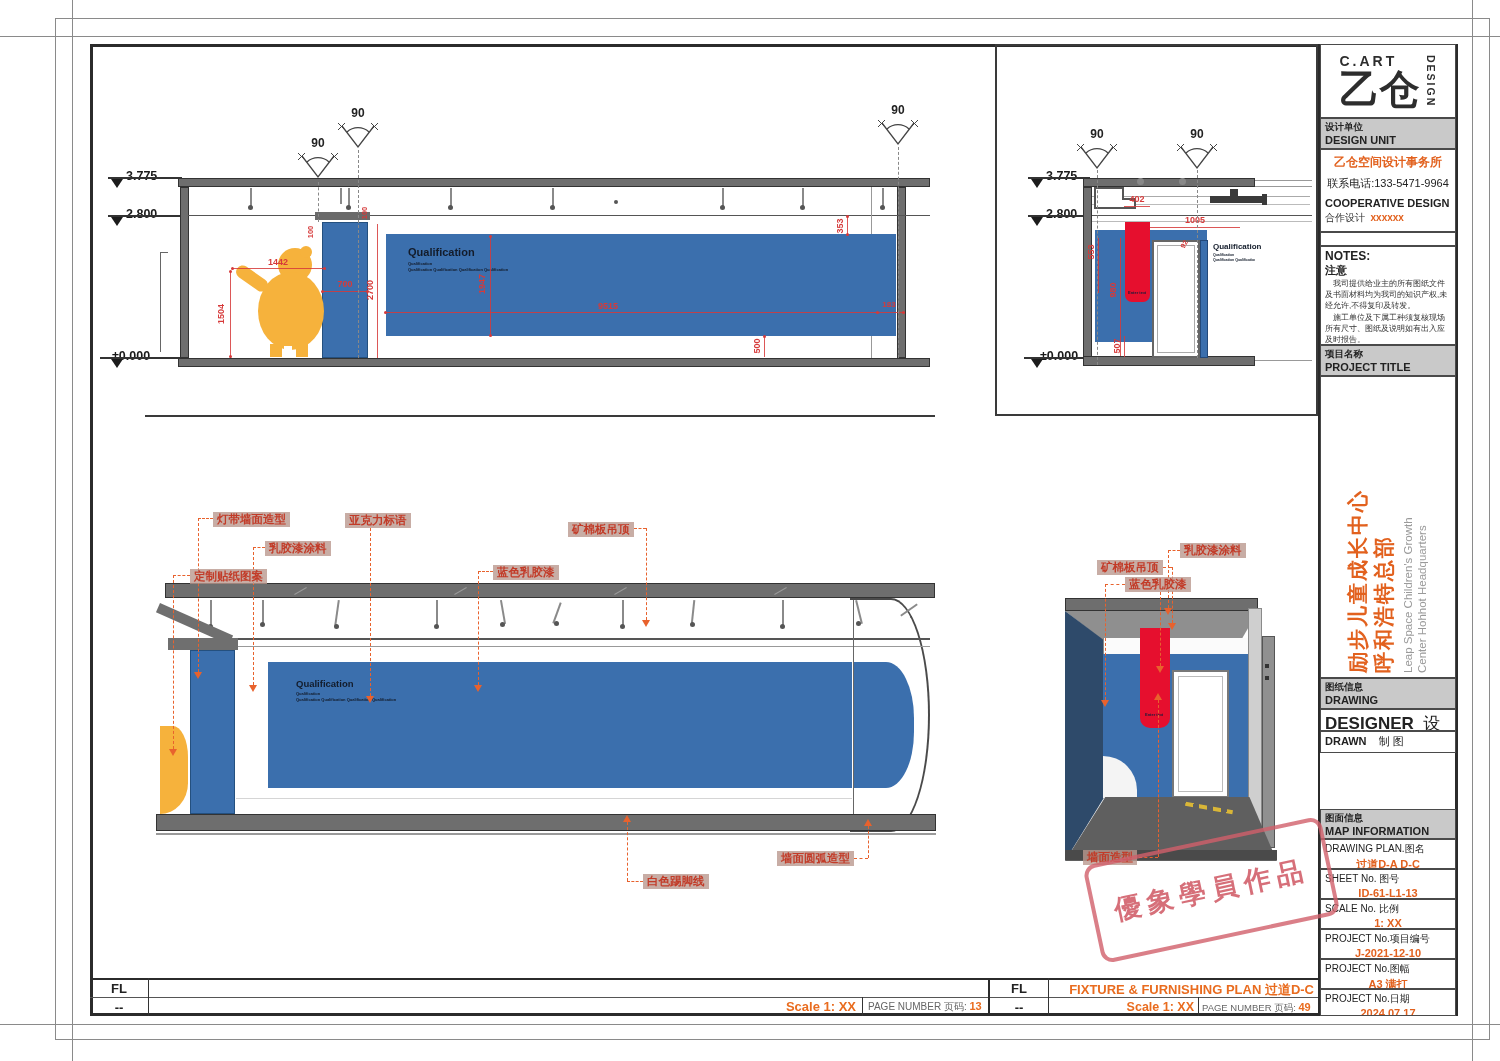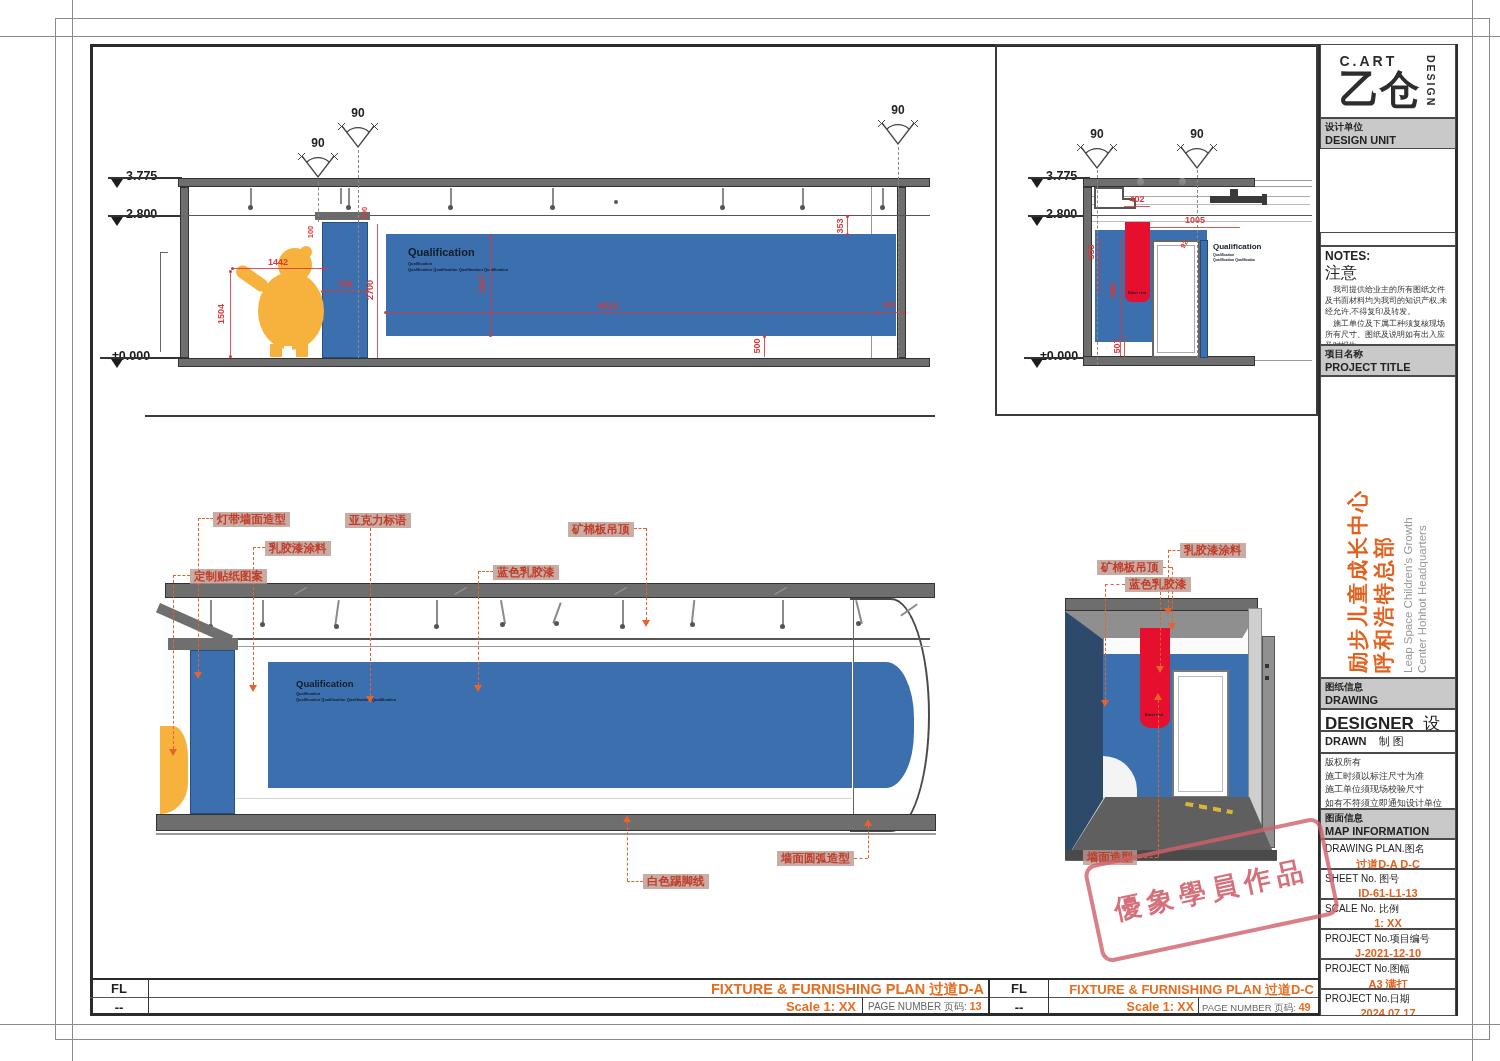--- a/index.html
+++ b/index.html
@@ -387,21 +387,20 @@
 
   <div class="ab" style="left:90px;top:978px;width:1228px;height:2px;background:#2b2b2b;"></div>
   <div class="ab" style="left:90px;top:997px;width:1228px;height:1px;background:#555;"></div>
   <div class="ab" style="left:148px;top:978px;width:1px;height:38px;background:#333;"></div>
   <div class="ab" style="left:862px;top:997px;width:1px;height:19px;background:#333;"></div>
   <div class="ab" style="left:988px;top:978px;width:2px;height:38px;background:#2b2b2b;"></div>
   <div class="ab" style="left:1048px;top:978px;width:1px;height:38px;background:#333;"></div>
   <div class="ab" style="left:1198px;top:997px;width:1px;height:19px;background:#333;"></div>
   <div class="ftxt" style="left:90px;top:981px;width:58px;">FL</div>
   <div class="ftxt" style="left:90px;top:1000px;width:58px;">--</div>
-  <div class="ftitle" style="left:500px;top:980px;width:484px;font-size:14.5px;">FIXTURE &amp; FURNISHING PLAN 过道D-A</div>
   <div class="ftitle" style="left:600px;top:999px;width:256px;font-size:13px;">Scale 1: XX</div>
   <div class="fpage" style="left:868px;top:1000px;"><span>PAGE NUMBER 页码:</span> <b>13</b></div>
   <div class="ftxt" style="left:990px;top:981px;width:58px;">FL</div>
   <div class="ftxt" style="left:990px;top:1000px;width:58px;">--</div>
   <div class="ftitle" style="left:1052px;top:981px;width:262px;font-size:13px;">FIXTURE &amp; FURNISHING PLAN 过道D-C</div>
   <div class="ftitle" style="left:1052px;top:1000px;width:142px;font-size:12.5px;">Scale 1: XX</div>
   <div class="fpage" style="left:1202px;top:1001px;font-size:9.5px;"><span>PAGE NUMBER 页码:</span> <b>49</b></div>
 
   <div class="tb" style="top:44px;height:74px;">
     <div style="display:flex;align-items:center;justify-content:center;gap:5px;height:100%;">
@@ -409,24 +408,30 @@
         <div class="cart">C.ART</div>
         <div class="glyph">乙仓</div>
       </div>
       <div class="desv">DESIGN</div>
     </div>
   </div>
   <div class="tb s" style="top:118px;height:31px;">
     <div class="b1">设计单位</div>
     <div class="b2">DESIGN UNIT</div>
   </div>
+  <div class="tb" style="top:149px;height:83px;">
+    <div style="font-size:12px;font-weight:bold;color:#E2611E;text-align:center;margin-top:2px;">乙仓空间设计事务所</div>
+    <div style="font-size:11px;color:#222;text-align:center;margin-top:5px;">联系电话:133-5471-9964</div>
+    <div style="font-size:11px;font-weight:bold;color:#222;margin-top:6px;">COOPERATIVE DESIGN</div>
+    <div style="font-size:10px;color:#333;margin-top:2px;"><span>合作设计</span>&nbsp;&nbsp;<span style="color:#E2611E;font-weight:bold;">xxxxxx</span></div>
+  </div>
   <div class="tb" style="top:232px;height:14px;"></div>
   <div class="tb" style="top:246px;height:99px;">
     <div style="font-size:12px;font-weight:bold;color:#222;">NOTES:</div>
-    <div style="font-size:16px;font-weight:normal;color:#222;">注意</div>
+    <div style="font-size:11px;font-weight:bold;color:#222;">注意</div>
     <p class="note-p">我司提供给业主的所有图纸文件及书面材料均为我司的知识产权,未经允许,不得复印及转发。</p>
     <p class="note-p">施工单位及下属工种须复核现场所有尺寸、图纸及说明如有出入应及时报告。</p>
   </div>
   <div class="tb s" style="top:345px;height:31px;">
     <div class="b1">项目名称</div>
     <div class="b2">PROJECT TITLE</div>
   </div>
   <div class="tb" style="top:376px;height:302px;">
     <div class="rot">
       <div class="ptc">励步儿童成长中心</div>
@@ -438,26 +443,20 @@
   <div class="tb s" style="top:678px;height:31px;">
     <div class="b1">图纸信息</div>
     <div class="b2">DRAWING INFORMATION</div>
   </div>
   <div class="tb" style="top:709px;height:22px;">
     <div style="font-size:17px;color:#222;"><span style="font-weight:bold;">DESIGNER</span>&nbsp;&nbsp;<span>设 计</span></div>
   </div>
   <div class="tb" style="top:731px;height:22px;">
     <div style="font-size:11px;color:#222;"><span style="font-weight:bold;">DRAWN</span>&nbsp;&nbsp;&nbsp;&nbsp;<span>制 图</span></div>
   </div>
-  <div class="tb" style="top:753px;height:56px;">
-    <div class="cpl">版权所有</div>
-    <div class="cpl">施工时须以标注尺寸为准</div>
-    <div class="cpl">施工单位须现场校验尺寸</div>
-    <div class="cpl">如有不符须立即通知设计单位</div>
-  </div>
   <div class="tb s" style="top:809px;height:30px;">
     <div class="b1">图面信息</div>
     <div class="b2">MAP INFORMATION</div>
   </div>
   <div class="tb" style="top:839px;height:30px;">
     <div class="vl1">DRAWING PLAN.图名</div>
     <div class="vv">过道D-A D-C</div>
   </div>
   <div class="tb" style="top:869px;height:30px;">
     <div class="vl1">SHEET No. 图号</div>

